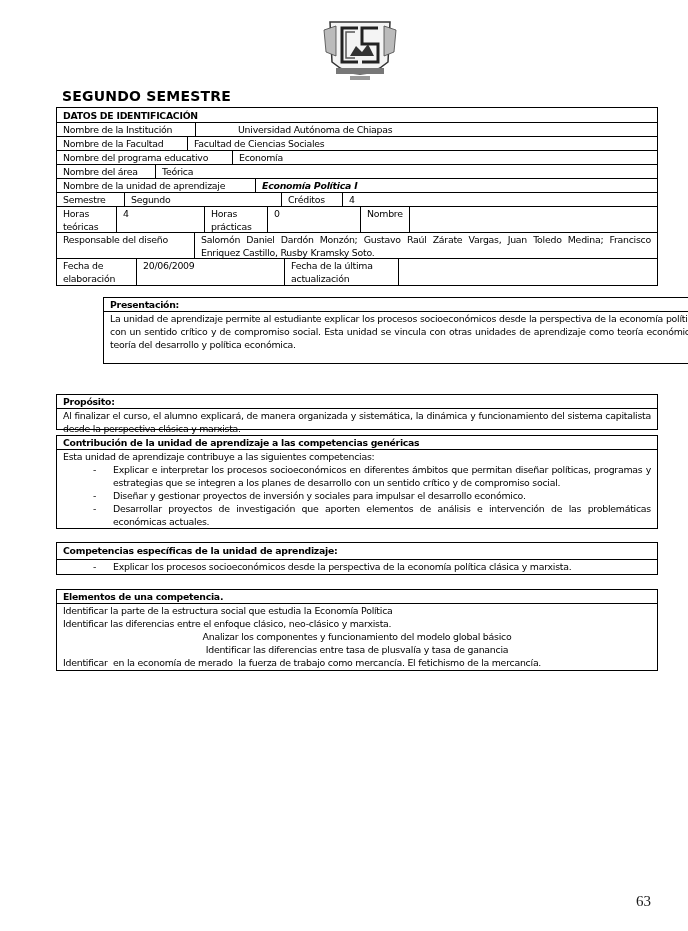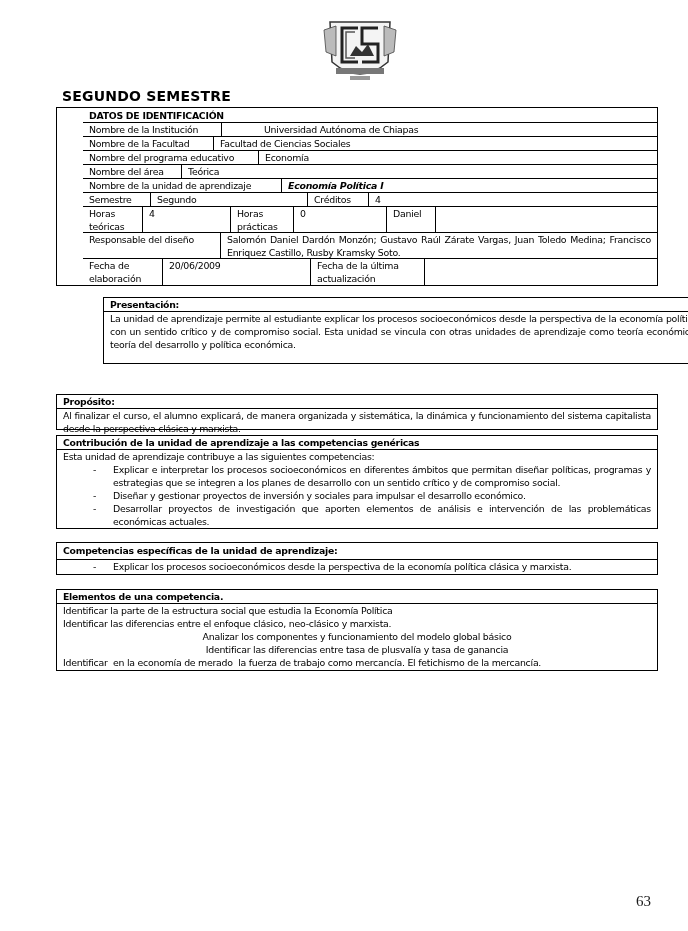--- a/index.html
+++ b/index.html
@@ -7,21 +7,21 @@
       width: 688px; height: 931px; position: relative; overflow: hidden;
       font-family: "Liberation Sans", sans-serif; color: #000;
     }
     .logo { position: absolute; left: 322px; top: 12px; width: 76px; height: 76px; }
     .page-title {
       position: absolute; left: 62px; top: 88px;
       font-family: "DejaVu Sans", sans-serif; font-weight: bold; font-size: 14px;
       letter-spacing: 0.2px;
     }
     .block { position: absolute; left: 56px; width: 602px; border: 1px solid #000; box-sizing: border-box; }
-    .row { display: flex; border-top: 1px solid #000; box-sizing: border-box; margin-left: 26px; }
+    .row { display: flex; border-top: 1px solid #000; box-sizing: border-box; }
     .row:first-child { border-top: none; }
     .cell {
       font-size: 9.4px; line-height: 12.5px; padding: 1px 6px 0 6px;
       box-sizing: border-box; border-left: 1px solid #000; overflow: hidden;
       font-family: "DejaVu Sans", sans-serif; letter-spacing: -0.25px;
     }
     .cell:first-child { border-left: none; }
     .hdr { font-weight: bold; font-size: 9.3px; padding-left: 6px; height: 13px; line-height: 13px; }
     .bold-italic { font-weight: bold; font-style: italic; }
     .sec-title {
@@ -88,21 +88,21 @@
     <div class="cell" style="width:67px;">Semestre</div>
     <div class="cell" style="width:157px;">Segundo</div>
     <div class="cell" style="width:61px;">Créditos</div>
     <div class="cell" style="flex:1;">4</div>
   </div>
   <div class="row" style="height:26px;">
     <div class="cell" style="width:59px;">Horas teóricas</div>
     <div class="cell" style="width:88px;">4</div>
     <div class="cell" style="width:63px;">Horas prácticas</div>
     <div class="cell" style="width:93px;">0</div>
-    <div class="cell" style="width:49px;">Daniel</div>
+    <div class="cell" style="width:49px;">Nombre</div>
     <div class="cell" style="flex:1;"></div>
   </div>
   <div class="row" style="height:26px;">
     <div class="cell" style="width:137px;">Responsable del diseño</div>
     <div class="cell" style="flex:1; text-align:justify;">Salomón Daniel Dardón Monzón; Gustavo Raúl Zárate Vargas, Juan Toledo Medina; Francisco Enriquez Castillo, Rusby Kramsky Soto.</div>
   </div>
   <div class="row" style="height:27px;">
     <div class="cell" style="width:79px;">Fecha de elaboración</div>
     <div class="cell" style="width:148px;">20/06/2009</div>
     <div class="cell" style="width:114px;">Fecha de la última actualización</div>

